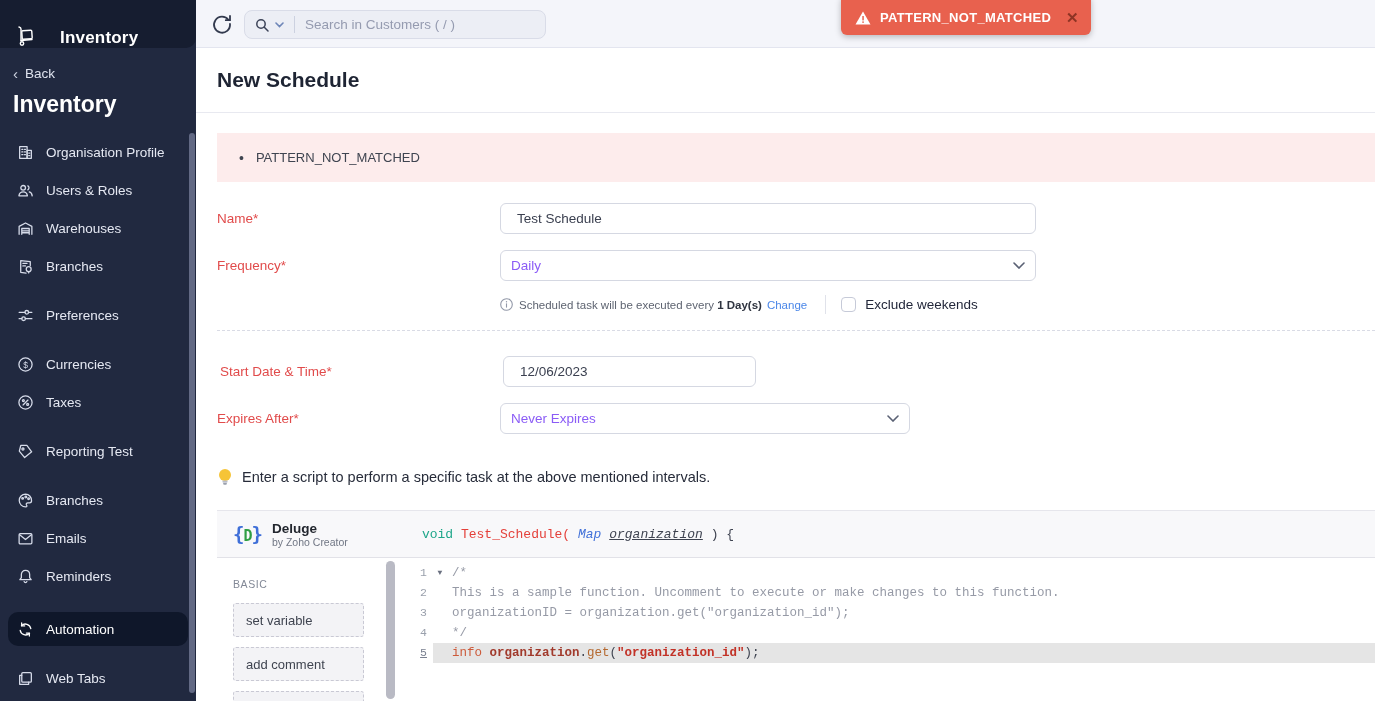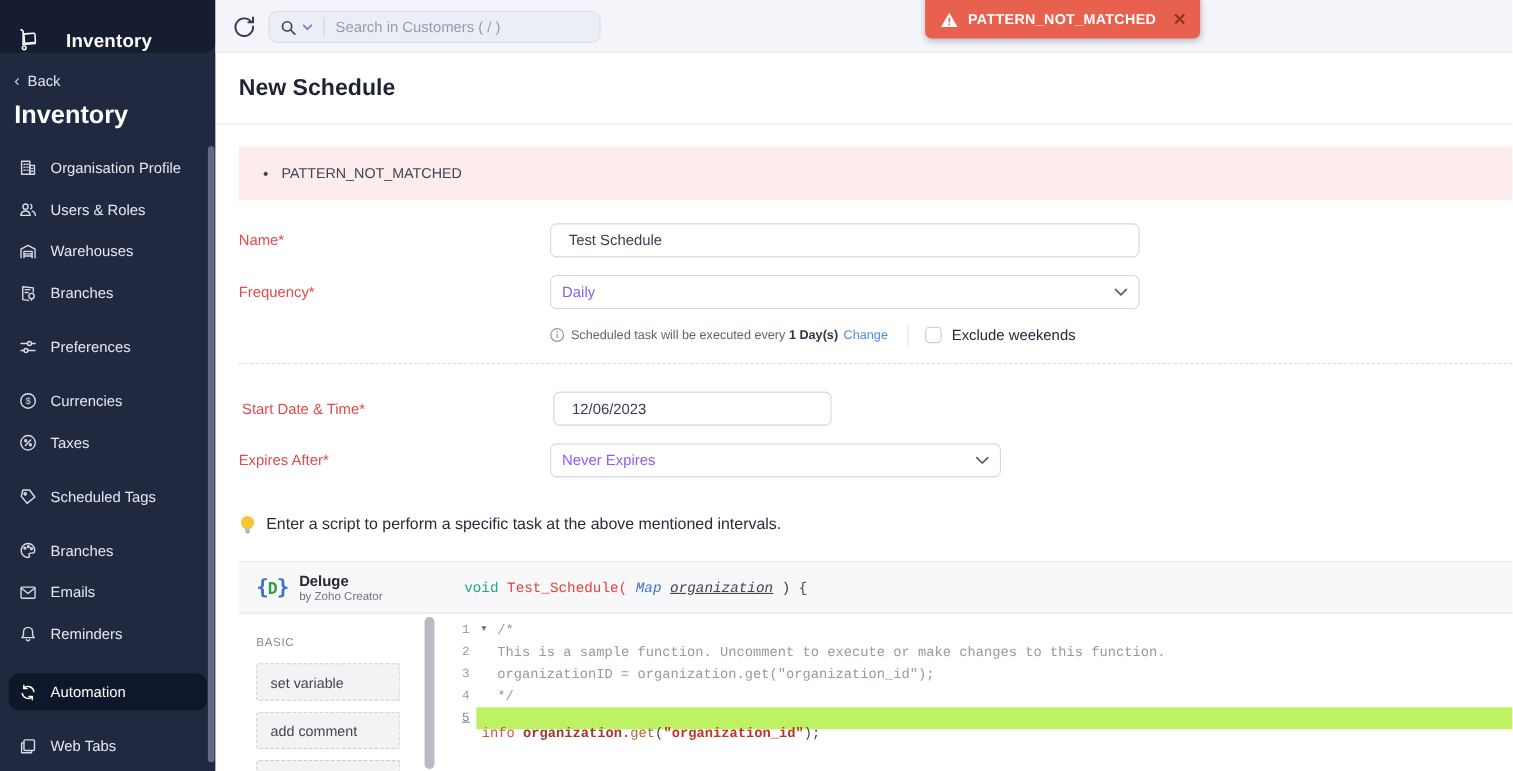--- a/index.html
+++ b/index.html
@@ -113,21 +113,21 @@
   .panel-scrollbar .thumb { position:absolute; left:1px; top:3px; width:9px; height:138px;
     background:#b9bac4; border-radius:5px; }
 
   .code-area { flex:1; padding-top:5px; font-family:"Liberation Mono",monospace; font-size:12.5px; }
   .code-line { display:flex; height:20px; line-height:20px; }
   .gutter { width:36px; text-align:right; padding-right:6px; color:#9aa0ac; font-size:11.5px;
     background:#fff; flex:0 0 36px; }
   .gutter.active-num { text-decoration:underline; color:#7a8090; }
   .fold-col { width:14px; flex:0 0 14px; font-size:8px; color:#6a7080; text-align:center; }
   .code-text { padding-left:5px; white-space:pre; }
-  .code-line.active-line .line-right { background:#bef264;flex-direction:column; }
+  .code-line.active-line .line-right { background:#e5e5e5; }
   .line-right { flex:1; display:flex; }
 
   .tok-keyword { color:#1fa68a; }
   .tok-function { color:#e4403a; }
   .tok-type { color:#3f6fd8; font-style:italic; }
   .tok-param { color:#3e4350; font-style:italic; text-decoration:underline; }
   .tok-plain { color:#3e4350; }
   .tok-comment { color:#969aa6; }
   .tok-keyword2 { color:#cc5a3a; }
   .tok-variable { color:#a13a2c; font-weight:bold; }
@@ -235,21 +235,21 @@
           </div>
         </div>
         <div class="nav-group">
           <div class="nav-item">
             <span class="ico">
               <svg width="17" height="17" viewBox="0 0 16 16" fill="none" stroke="currentColor" stroke-width="1.2" stroke-linecap="round" stroke-linejoin="round">
                 <path d="M8.5 2.2L13.8 7.5 8 13.8 2.2 8.5 2.8 3z" transform="rotate(8 8 8)"></path>
                 <circle cx="5.6" cy="5.6" r="1"></circle>
               </svg>
             </span>
-            <span>Scheduled Tags</span>
+            <span>Reporting Test</span>
           </div>
         </div>
         <div class="nav-group">
           <div class="nav-item">
             <span class="ico">
               <svg width="17" height="17" viewBox="0 0 16 16" fill="none" stroke="currentColor" stroke-width="1.2" stroke-linecap="round" stroke-linejoin="round">
                 <path d="M8 2a6 6 0 1 0 .2 12c1.2 0 1.4-1 .8-1.7-.7-.9-.1-2.1 1.1-2.1h1.7c1 0 1.9-.8 1.9-2C13.7 4.5 11.2 2 8 2z"></path>
                 <circle cx="5.3" cy="6" r="0.8"></circle>
                 <circle cx="8.3" cy="4.7" r="0.8"></circle>
                 <circle cx="10.9" cy="6.4" r="0.8"></circle>

